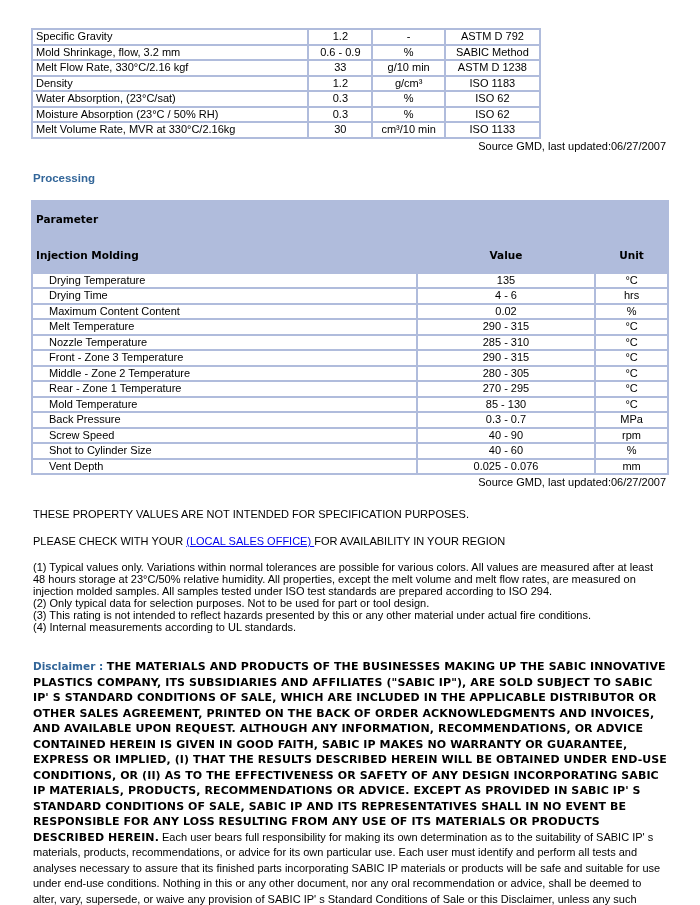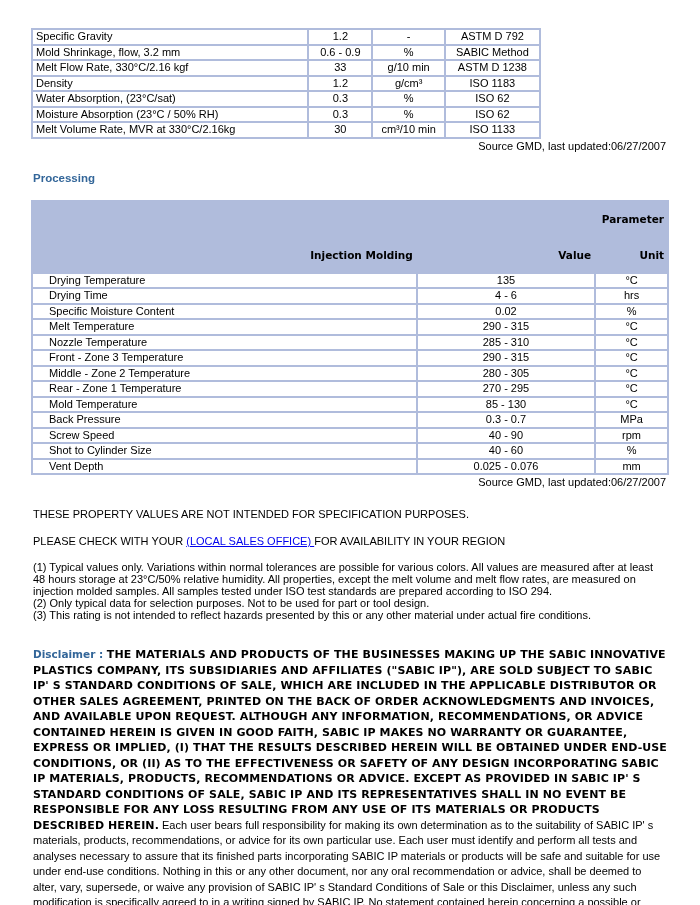--- a/index.html
+++ b/index.html
@@ -6,21 +6,21 @@
   body { width:700px; height:905px; overflow:hidden; font-family:"Liberation Sans", sans-serif; font-size:11px; color:#000; }
   .wrap { position:absolute; left:32px; top:28px; width:636px; }
   table { border-collapse:separate; border-spacing:0; width:636px; }
   table.props { background:#b0bcdc; border-spacing:2px; width:510px; margin-left:-1px; }
   table.props td { background:#fff; height:13.5px; padding:0 3px; font-size:11px; line-height:13px; white-space:nowrap; }
   .c { text-align:center; }
   .source { text-align:right; font-size:11px; padding:1px 2px 0 0; height:14px; }
   .section-title { color:#336699; font-weight:bold; font-size:11.5px; margin:18px 0 0 1px; height:14px; }
   .spacer { height:14px; }
   table.proc { background:#b0bcdc; border-spacing:2px; width:638px; margin-left:-1px; }
-  table.proc th { background:#b0bcdc; font-family:"DejaVu Sans", sans-serif; font-weight:bold; font-size:10.5px; padding:10px 3px; height:14px; line-height:14px;text-align:right; }
+  table.proc th { background:#b0bcdc; font-family:"DejaVu Sans", sans-serif; font-weight:bold; font-size:10.5px; padding:10px 3px; height:14px; line-height:14px; }
   table.proc td { background:#fff; height:13.5px; padding:0 16px; font-size:11px; line-height:13px; white-space:nowrap; }
   .l { text-align:left; }
   .notes { margin-top:17px; font-size:11px; line-height:14px; }
   .notes p { margin:0 0 13px 1px; }
   .notes a { color:#0000ee; text-decoration:underline; }
   .footnotes { margin:0 0 0 1px; line-height:12px; }
   .disclaimer { margin-top:26px; line-height:15.5px; margin-left:1px; }
   .disclaimer .label { color:#336699; font-weight:bold; font-family:"DejaVu Sans", sans-serif; font-size:10.5px; }
   .disclaimer .caps { font-weight:bold; font-family:"DejaVu Sans", sans-serif; font-size:11px; letter-spacing:0.1px; }
   .disclaimer .rest { font-size:11px; line-height:15px; }
@@ -108,21 +108,21 @@
           <td class="l">Drying Temperature</td>
           <td class="c">135</td>
           <td class="c">°C</td>
         </tr>
         <tr>
           <td class="l">Drying Time</td>
           <td class="c">4 - 6</td>
           <td class="c">hrs</td>
         </tr>
         <tr>
-          <td class="l">Specific Moisture Content</td>
+          <td class="l">Maximum Content Content</td>
           <td class="c">0.02</td>
           <td class="c">%</td>
         </tr>
         <tr>
           <td class="l">Melt Temperature</td>
           <td class="c">290 - 315</td>
           <td class="c">°C</td>
         </tr>
         <tr>
           <td class="l">Nozzle Temperature</td>
@@ -173,18 +173,19 @@
   </table>
   <div class="source">Source GMD, last updated:06/27/2007</div>
 
   <div class="notes">
     <p>THESE PROPERTY VALUES ARE NOT INTENDED FOR SPECIFICATION PURPOSES.</p>
     <p><span>PLEASE CHECK WITH YOUR </span><a href="#">(LOCAL SALES OFFICE) </a><span>FOR AVAILABILITY IN YOUR REGION</span></p>
     <div class="footnotes">
       <div>(1) Typical values only. Variations within normal tolerances are possible for various colors. All values are measured after at least 48 hours storage at 23°C/50% relative humidity. All properties, except the melt volume and melt flow rates, are measured on injection molded samples. All samples tested under ISO test standards are prepared according to ISO 294.</div>
       <div>(2) Only typical data for selection purposes. Not to be used for part or tool design.</div>
       <div>(3) This rating is not intended to reflect hazards presented by this or any other material under actual fire conditions.</div>
+      <div>(4) Internal measurements according to UL standards.</div>
     </div>
   </div>
 
   <div class="disclaimer"><span class="label">Disclaimer : </span><span class="caps">THE MATERIALS AND PRODUCTS OF THE BUSINESSES MAKING UP THE SABIC INNOVATIVE PLASTICS COMPANY, ITS SUBSIDIARIES AND AFFILIATES ("SABIC IP"), ARE SOLD SUBJECT TO SABIC IP' S STANDARD CONDITIONS OF SALE, WHICH ARE INCLUDED IN THE APPLICABLE DISTRIBUTOR OR OTHER SALES AGREEMENT, PRINTED ON THE BACK OF ORDER ACKNOWLEDGMENTS AND INVOICES, AND AVAILABLE UPON REQUEST. ALTHOUGH ANY INFORMATION, RECOMMENDATIONS, OR ADVICE CONTAINED HEREIN IS GIVEN IN GOOD FAITH, SABIC IP MAKES NO WARRANTY OR GUARANTEE, EXPRESS OR IMPLIED, (I) THAT THE RESULTS DESCRIBED HEREIN WILL BE OBTAINED UNDER END-USE CONDITIONS, OR (II) AS TO THE EFFECTIVENESS OR SAFETY OF ANY DESIGN INCORPORATING SABIC IP MATERIALS, PRODUCTS, RECOMMENDATIONS OR ADVICE. EXCEPT AS PROVIDED IN SABIC IP' S STANDARD CONDITIONS OF SALE, SABIC IP AND ITS REPRESENTATIVES SHALL IN NO EVENT BE RESPONSIBLE FOR ANY LOSS RESULTING FROM ANY USE OF ITS MATERIALS OR PRODUCTS DESCRIBED HEREIN.</span><span class="rest"> Each user bears full responsibility for making its own determination as to the suitability of SABIC IP' s materials, products, recommendations, or advice for its own particular use. Each user must identify and perform all tests and analyses necessary to assure that its finished parts incorporating SABIC IP materials or products will be safe and suitable for use under end-use conditions. Nothing in this or any other document, nor any oral recommendation or advice, shall be deemed to alter, vary, supersede, or waive any provision of SABIC IP' s Standard Conditions of Sale or this Disclaimer, unless any such modification is specifically agreed to in a writing signed by SABIC IP. No statement contained herein concerning a possible or suggested use of any material, product or design is intended, or should be construed, to grant any license under any patent or other intellectual property right of SABIC Innovative Plastics Company or any of its subsidiaries or affiliates covering such use or design,</span></div>
 
 </div>
 
 </body></html>

